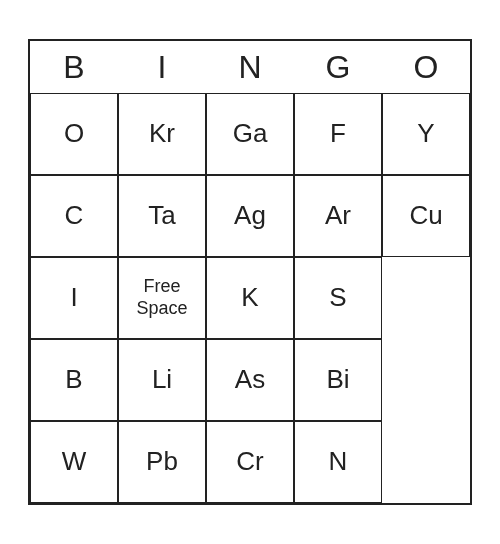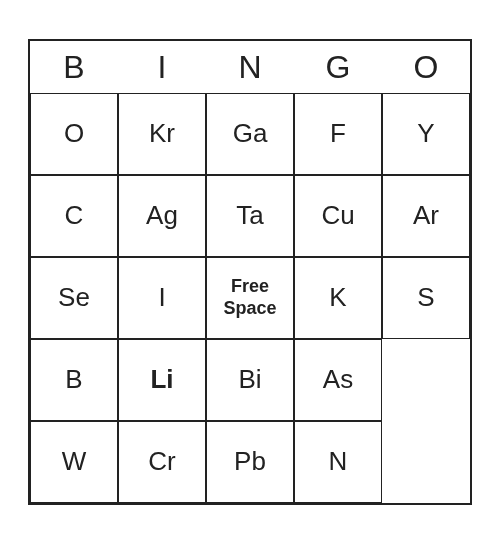--- a/index.html
+++ b/index.html
@@ -57,25 +57,25 @@
       align-items: center;
       justify-content: center;
       font-size: 26px;
       color: #222;
       text-align: center;
       line-height: 1.2;
     }
 
     .bingo-cell.free-space {
       font-size: 18px;
-      font-weight: bold;
+      font-weight: normal;
     }
 
     .bingo-cell.bold-cell {
-      font-weight: bold;
+      font-weight: normal;
       text-align: center;
     }
   </style>
 </head>
 <body>
 
 <div class="bingo-card">
   <div class="bingo-header">
   <div class="header-cell">B</div>
       <div class="header-cell">I</div>
@@ -86,38 +86,37 @@
   <div class="bingo-grid">
   <div class="bingo-row">
         <div class="bingo-cell">O</div>
         <div class="bingo-cell">Kr</div>
         <div class="bingo-cell">Ga</div>
         <div class="bingo-cell">F</div>
         <div class="bingo-cell">Y</div>
       </div>
       <div class="bingo-row">
         <div class="bingo-cell">C</div>
+        <div class="bingo-cell">Ta</div>
         <div class="bingo-cell">Ag</div>
-        <div class="bingo-cell">Ta</div>
+        <div class="bingo-cell">Ar</div>
         <div class="bingo-cell">Cu</div>
-        <div class="bingo-cell">Ar</div>
       </div>
       <div class="bingo-row">
-        <div class="bingo-cell">Se</div>
         <div class="bingo-cell">I</div>
         <div class="bingo-cell free-space">Free<br>Space</div>
         <div class="bingo-cell">K</div>
         <div class="bingo-cell">S</div>
       </div>
       <div class="bingo-row">
         <div class="bingo-cell">B</div>
         <div class="bingo-cell bold-cell">Li</div>
+        <div class="bingo-cell">As</div>
         <div class="bingo-cell">Bi</div>
-        <div class="bingo-cell">As</div>
       </div>
       <div class="bingo-row">
         <div class="bingo-cell">W</div>
+        <div class="bingo-cell">Pb</div>
         <div class="bingo-cell">Cr</div>
-        <div class="bingo-cell">Pb</div>
         <div class="bingo-cell">N</div>
       </div>
     </div>
 </div>
 
 </body></html>

